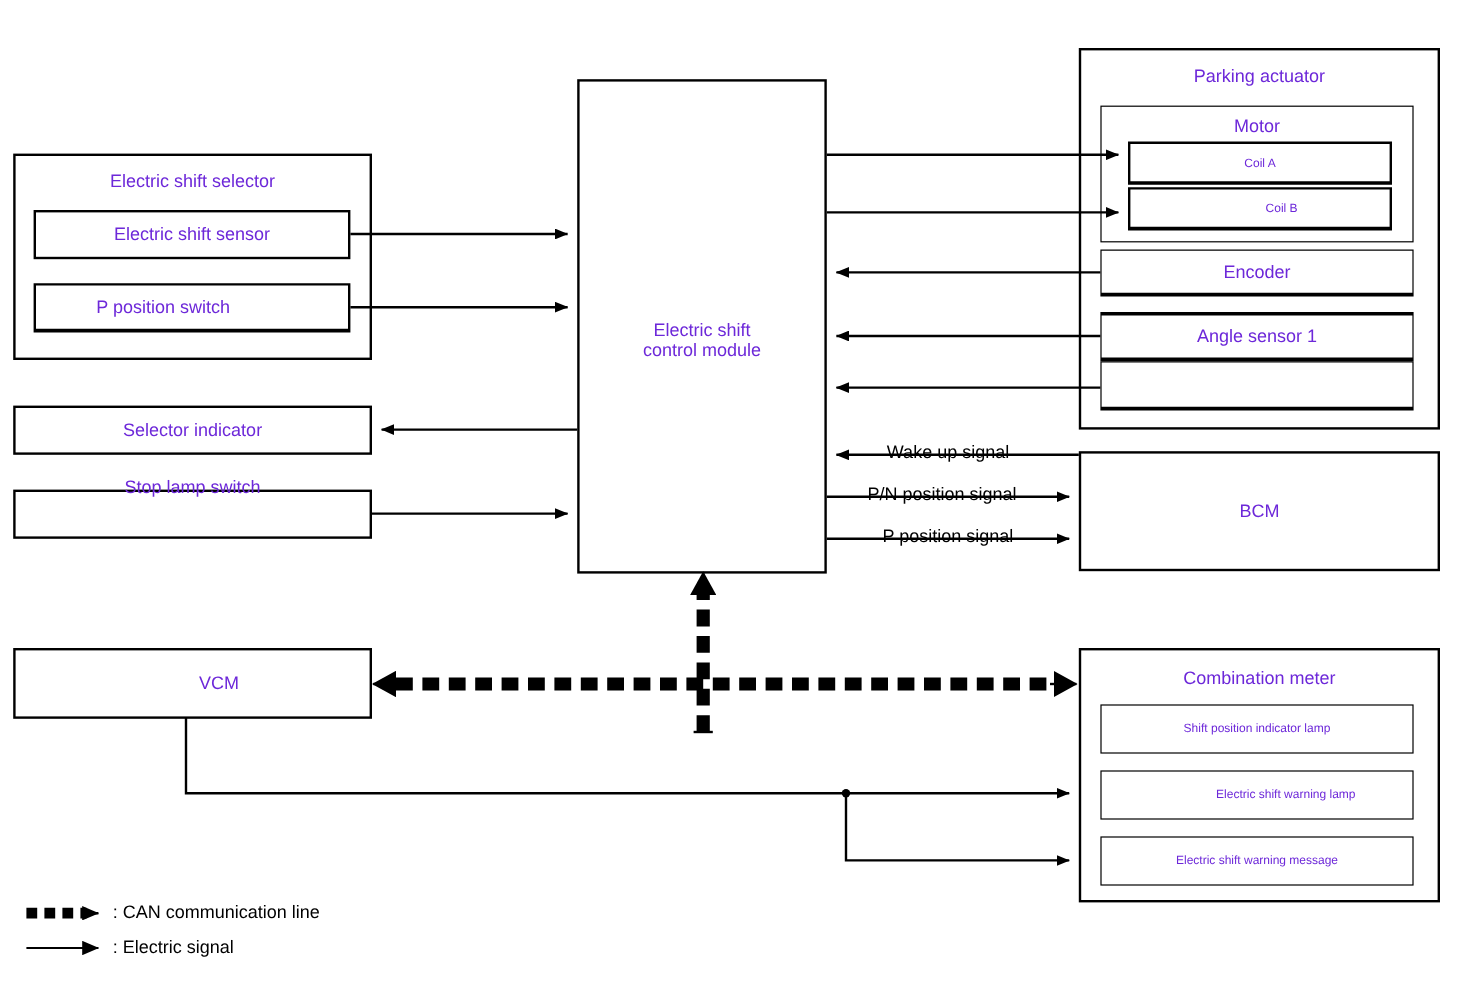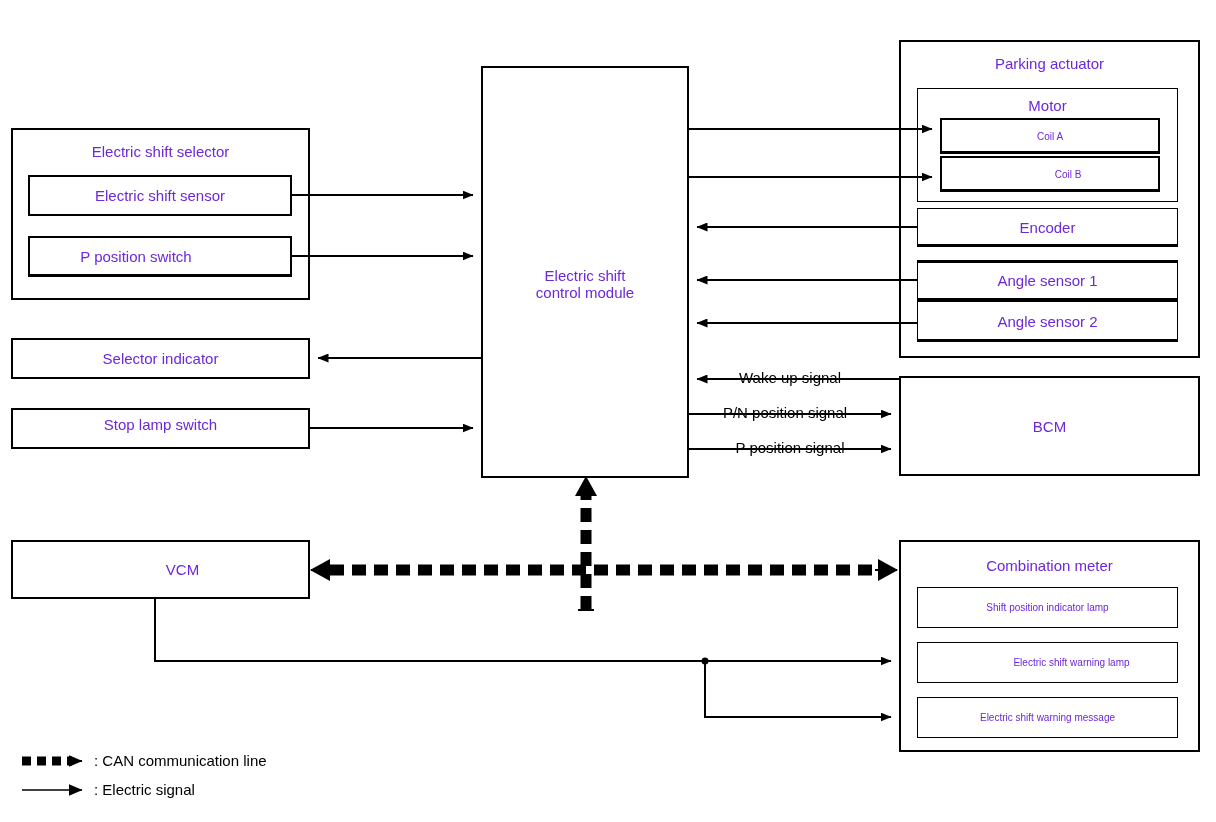--- a/index.html
+++ b/index.html
@@ -135,21 +135,21 @@
   <div class="box" style="left:28px; top:175px; width:264px; height:41px;"></div>
   <div class="boxlabel" style="left:28px; top:175px; width:264px; height:41px;">Electric shift sensor</div>
 
   <div class="box thickbottom" style="left:28px; top:236px; width:264px; height:41px;"></div>
   <div class="boxlabel" style="left:28px; top:236px; width:216px; height:41px;">P position switch</div>
 
   <div class="box" style="left:11px; top:338px; width:299px; height:41px;"></div>
   <div class="boxlabel" style="left:11px; top:338px; width:299px; height:41px;">Selector indicator</div>
 
   <div class="box" style="left:11px; top:408px; width:299px; height:41px;"></div>
-  <div class="boxlabel" style="left:11px; top:404px; width:299px; height:41px;">Stop lamp switch</div>
+  <div class="boxlabel" style="left:11px; top:386px; width:299px; height:41px;">Stop lamp switch</div>
 
   <div class="box" style="left:11px; top:540px; width:299px; height:59px;"></div>
   <div class="boxlabel" style="left:11px; top:540px; width:299px; height:59px;padding-left:44px;">VCM</div>
 
   <div class="box" style="left:481px; top:66px; width:208px; height:412px;"></div>
   <div class="boxlabel" style="left:481px; top:66px; width:208px; height:436px; white-space:pre-line;">Electric shift
 control module</div>
 
   <div class="box" style="left:899px; top:40px; width:301px; height:318px;"></div>
   <div class="boxlabel" style="left:899px; top:50px; width:301px; height:26px;">Parking actuator</div>
@@ -163,21 +163,20 @@
   <div class="box thickbottom" style="left:940px; top:156px; width:220px; height:36px;"></div>
   <div class="boxlabel sm" style="left:940px; top:156px; width:256px; height:36px;">Coil B</div>
 
   <div class="box thin thickbottom" style="left:917px; top:208px; width:261px; height:39px;"></div>
   <div class="boxlabel" style="left:917px; top:208px; width:261px; height:39px;">Encoder</div>
 
   <div class="box thin thicktop thickbottom" style="left:917px; top:260px; width:261px; height:41px;"></div>
   <div class="boxlabel" style="left:917px; top:260px; width:261px; height:41px;border-radius:16px;">Angle sensor 1</div>
 
   <div class="box thin thickbottom" style="left:917px; top:301px; width:261px; height:41px;"></div>
-  <div class="boxlabel" style="left:917px; top:301px; width:261px; height:41px;">Angle sensor 2</div>
 
   <div class="box" style="left:899px; top:376px; width:301px; height:100px;"></div>
   <div class="boxlabel" style="left:899px; top:376px; width:301px; height:100px;">BCM</div>
 
   <div class="lbl" style="left:700px; top:369px; width:180px; text-align:center;">Wake up signal</div>
   <div class="lbl" style="left:690px; top:404px; width:190px; text-align:center;">P/N position signal</div>
   <div class="lbl" style="left:700px; top:439px; width:180px; text-align:center;">P position signal</div>
 
   <div class="box" style="left:899px; top:540px; width:301px; height:212px;"></div>
   <div class="boxlabel" style="left:899px; top:552px; width:301px; height:26px;">Combination meter</div>

